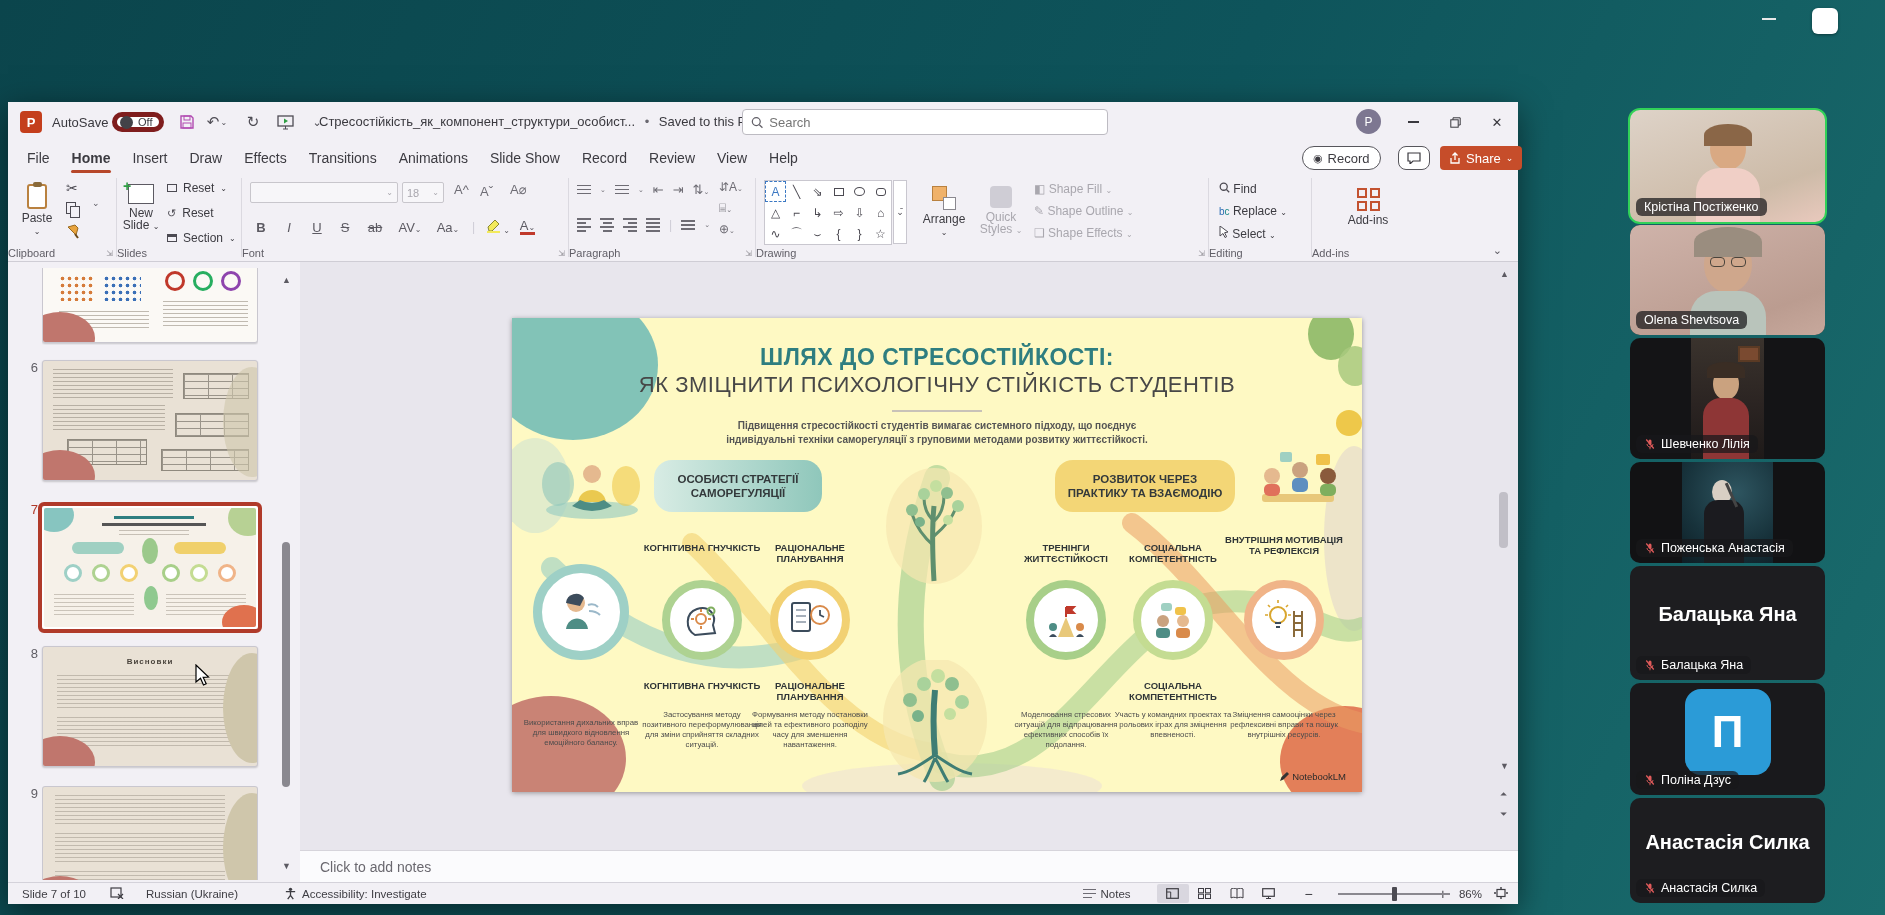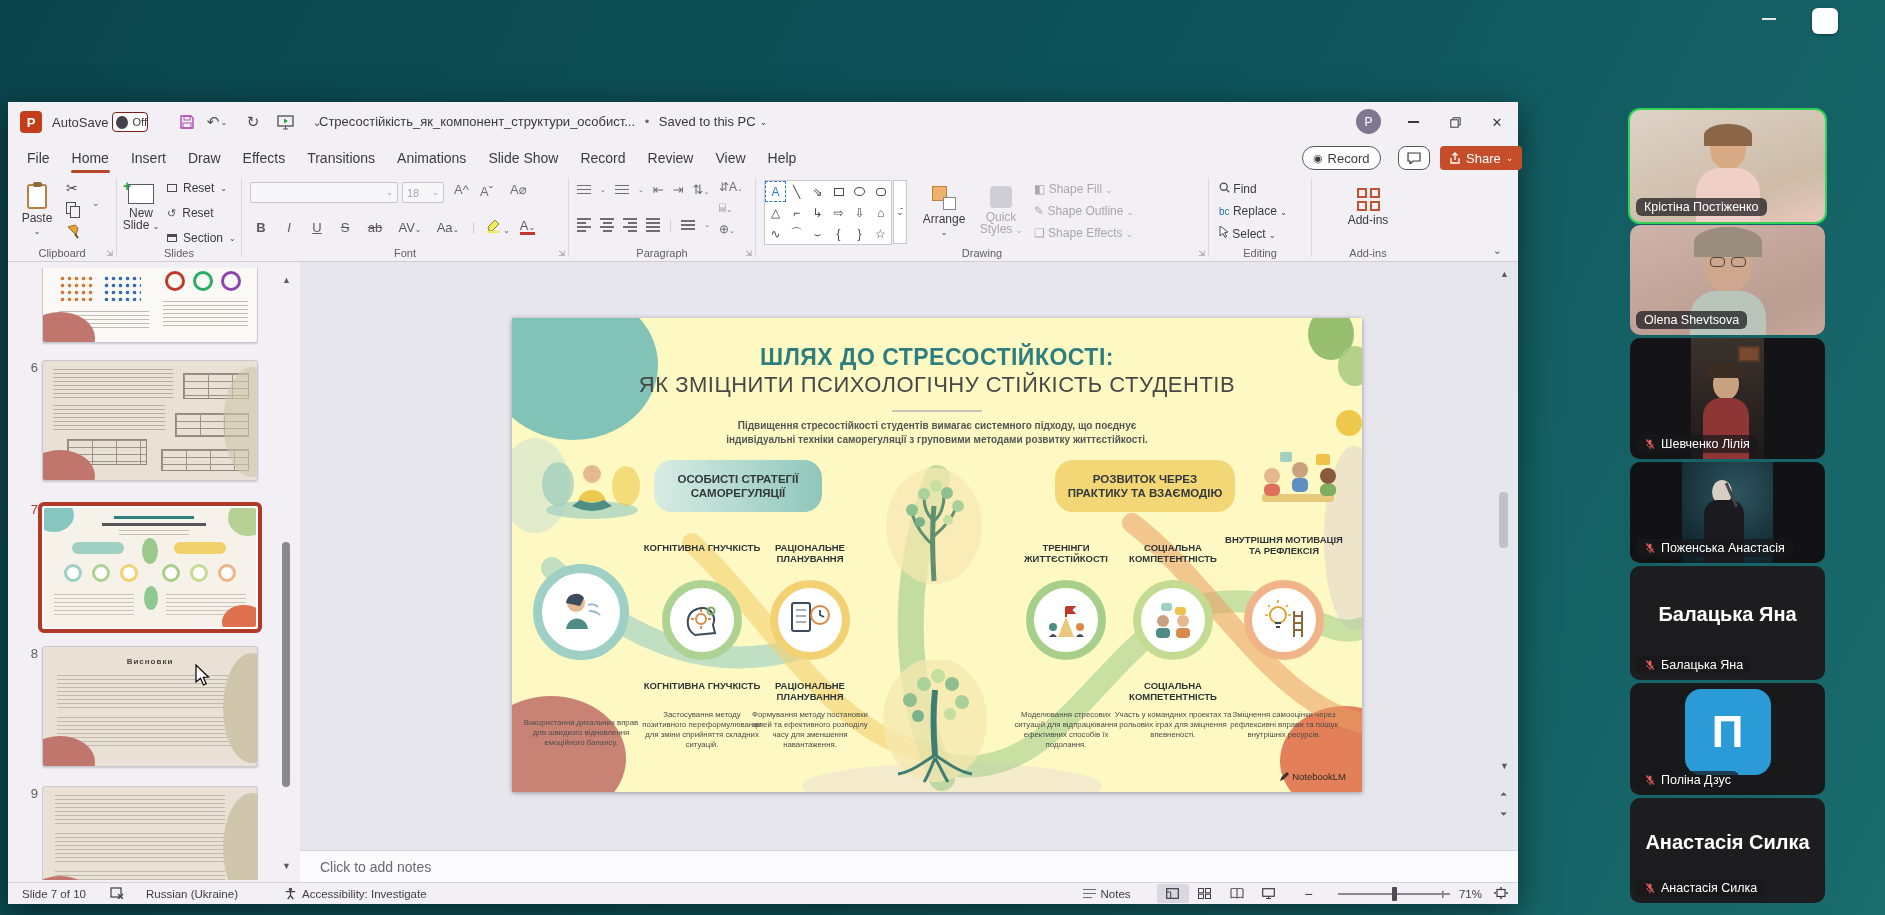--- a/index.html
+++ b/index.html
@@ -5,41 +5,41 @@
 *{margin:0;padding:0;box-sizing:border-box}
 body{font-family:"Liberation Sans",sans-serif;background:#000}
 #app{position:relative;width:1885px;height:915px;overflow:hidden;
 background:linear-gradient(115deg,#0b454c 0%,#0e545b 55%,#1a6c6d 100%)}
 .abs{position:absolute}
 
 .window{position:absolute;left:8px;top:102px;width:1510px;height:802px;background:#f2f0f5;box-shadow:0 8px 30px rgba(0,0,0,.5)}
 .titlebar{position:absolute;left:0;top:0;width:100%;height:40px;display:flex;align-items:center;font-size:13px;color:#3a393f}
 .ppt-logo{position:absolute;left:12px;top:9px;width:22px;height:22px;border-radius:4px;background:#c43e1c;color:#fff;font-weight:bold;display:flex;align-items:center;justify-content:center;font-size:13px}
 .autosave{position:absolute;left:44px;top:13px}
-.toggle{position:absolute;left:104px;top:10px;width:36px;height:20px;border:1px solid #7f1d1d;border-radius:4px;background:#fff;display:flex;align-items:center;font-size:11px;color:#3a393f}
+.toggle{position:absolute;left:104px;top:10px;width:52px;height:20px;border:5px solid #7f1d1d;border-radius:10px;background:#fff;display:flex;align-items:center;font-size:11px;color:#3a393f}
 .knob{width:13px;height:13px;border-radius:50%;background:#434248;margin:0 5px 0 3px}
 .qat{position:absolute;top:8px;width:26px;height:24px;display:flex;align-items:center;justify-content:center;color:#4e4c54;font-size:15px}
 .doc-title{position:absolute;left:311px;top:12px;white-space:nowrap}
 .saved{color:#3a393f;display:inline-flex;align-items:center;gap:4px}
 .searchbox{position:absolute;left:734px;top:7px;width:366px;height:26px;background:#fff;border:1px solid #bdbbc2;border-radius:4px;display:flex;align-items:center;padding:0 8px;gap:6px}
 .searchbox input{border:none;outline:none;font-size:13px;color:#555;width:100%;font-family:"Liberation Sans",sans-serif;background:transparent}
 .tb-avatar{position:absolute;left:1348px;top:7px;width:25px;height:25px;border-radius:50%;background:#7d7791;color:#fff;font-size:12px;display:flex;align-items:center;justify-content:center}
 .winbtn{position:absolute;top:0;width:42px;height:40px;display:flex;align-items:center;justify-content:center;color:#3a393f;font-size:13px}
 
 .tabsrow{position:absolute;left:0;top:40px;width:100%;height:32px;display:flex;align-items:center;padding-left:8px;font-size:14px;color:#3c3b41}
 .tab{padding:5px 11px;cursor:default}
-.tab.active{font-weight:normal;position:relative}
+.tab.active{font-weight:bold;position:relative}
 .tab.active:after{content:"";position:absolute;left:10px;right:10px;bottom:-2px;height:3px;border-radius:2px;background:#b7472a}
 .record-pill{position:absolute;left:1294px;top:4px;height:24px;border:1px solid #57565c;border-radius:12px;background:#fff;display:flex;align-items:center;padding:0 10px;gap:5px;font-size:13px}
 .cmt-btn{position:absolute;left:1390px;top:4px;width:32px;height:24px;border:1px solid #57565c;border-radius:8px;background:#fff;display:flex;align-items:center;justify-content:center}
 .share-btn{position:absolute;left:1432px;top:4px;height:24px;border-radius:4px;background:#c64d2a;color:#fff;display:flex;align-items:center;padding:0 9px;gap:5px;font-size:13px}
 
 .ribbon{position:absolute;left:0;top:72px;width:100%;height:88px;border-bottom:1px solid #cfcdd5;display:flex}
 .rgroup{position:relative;height:100%;flex:none}
-.rgroup .glabel{position:absolute;bottom:2px;left:0;right:0;text-align:center;font-size:11px;color:#605e66}
+.rgroup .glabel{position:absolute;bottom:2px;left:0;right:0;text-align:left;font-size:11px;color:#605e66}
 .rsep{width:1px;background:#dbd9e0;margin:4px 0}
 .launcher{position:absolute;right:3px;bottom:3px;font-size:8px;color:#8a888f}
 .bigbtn{display:flex;flex-direction:column;align-items:center;justify-content:flex-start;padding-top:6px;font-size:12px;color:#3c3b41;gap:2px}
 .smallrow{display:flex;align-items:center;gap:6px;font-size:12px;color:#3c3b41}
 .gl{color:#6e6c74;font-size:13px}
 .dis{color:#a9a7ae!important}
 .combo{height:21px;border:1px solid #c8c6cc;background:#f7f6f9;border-radius:2px;color:#a9a7ae;font-size:11px;display:flex;align-items:center;justify-content:space-between;padding:0 4px}
 .fmt{font-size:13px;color:#5c5a62;width:18px;text-align:center}
 .bars{display:inline-flex;flex-direction:column;gap:2.5px;width:14px}
 .bars i{display:block;height:1.5px;background:#6e6c74}
@@ -131,20 +131,27 @@
       <div class="qat" style="left:296px" style2="">
           <span style="font-size:11px">⌄</span>
         </div>
       <div class="doc-title">
         <span>Стресостійкість_як_компонент_структури_особист...</span>
         <span style="margin:0 6px;color:#6a6870">•</span>
         <span class="saved">
             <span>Saved to this PC</span>
             <span style="font-size:9px">⌄</span>
           </span>
+      </div>
+      <div class="searchbox">
+        <svg width="13" height="13" viewBox="0 0 14 14">
+            <circle cx="6" cy="6" r="4.5" fill="none" stroke="#605e66" stroke-width="1.4"></circle>
+            <path d="M9.5 9.5L13 13" stroke="#605e66" stroke-width="1.4"></path>
+          </svg>
+        <input placeholder="Search" style="">
       </div>
       <div class="tb-avatar">
           <span>P</span>
         </div>
       <div class="winbtn" style="left:1384px">
           <span style="width:11px;height:1.6px;background:#3a393f;display:block"></span>
         </div>
       <div class="winbtn" style="left:1426px">
         <svg width="11" height="11" viewBox="0 0 11 11">
             <rect x="0.8" y="2.8" width="7.4" height="7.4" fill="none" stroke="#3a393f"></rect>
@@ -731,21 +738,21 @@
       <span class="viewbtn">
         <svg width="13" height="12" viewBox="0 0 13 12">
             <rect x="0.7" y="0.7" width="11.6" height="7.6" fill="none" stroke="#3e3d43" stroke-width="1.2"></rect>
             <path d="M4 10.5h5M6.5 8.3v2.2" stroke="#3e3d43"></path>
           </svg>
       </span>
       <span style="margin-left:20px;font-size:14px">−</span>
       <span class="abs" style="left:1330px;top:10px;width:112px;height:2px;background:#8a888f"></span>
       <span class="abs" style="left:1384px;top:4px;width:5px;height:14px;background:#4c4a52;border-radius:1px"></span>
       <span style="margin-left:126px;font-size:14px">+</span>
-      <span style="margin-left:12px">71%</span>
+      <span style="margin-left:12px">86%</span>
       <span style="margin:0 10px 0 12px">
         <svg width="14" height="12" viewBox="0 0 14 12">
             <rect x="3" y="2.5" width="8" height="7" fill="none" stroke="#3e3d43" stroke-width="1.2"></rect>
             <path d="M7 0v2M7 10v2M0 6h2M12 6h2" stroke="#3e3d43" stroke-width="1.4"></path>
           </svg>
       </span>
     </div>
   </div>
 
   <svg class="cursor-svg" width="18" height="24">

